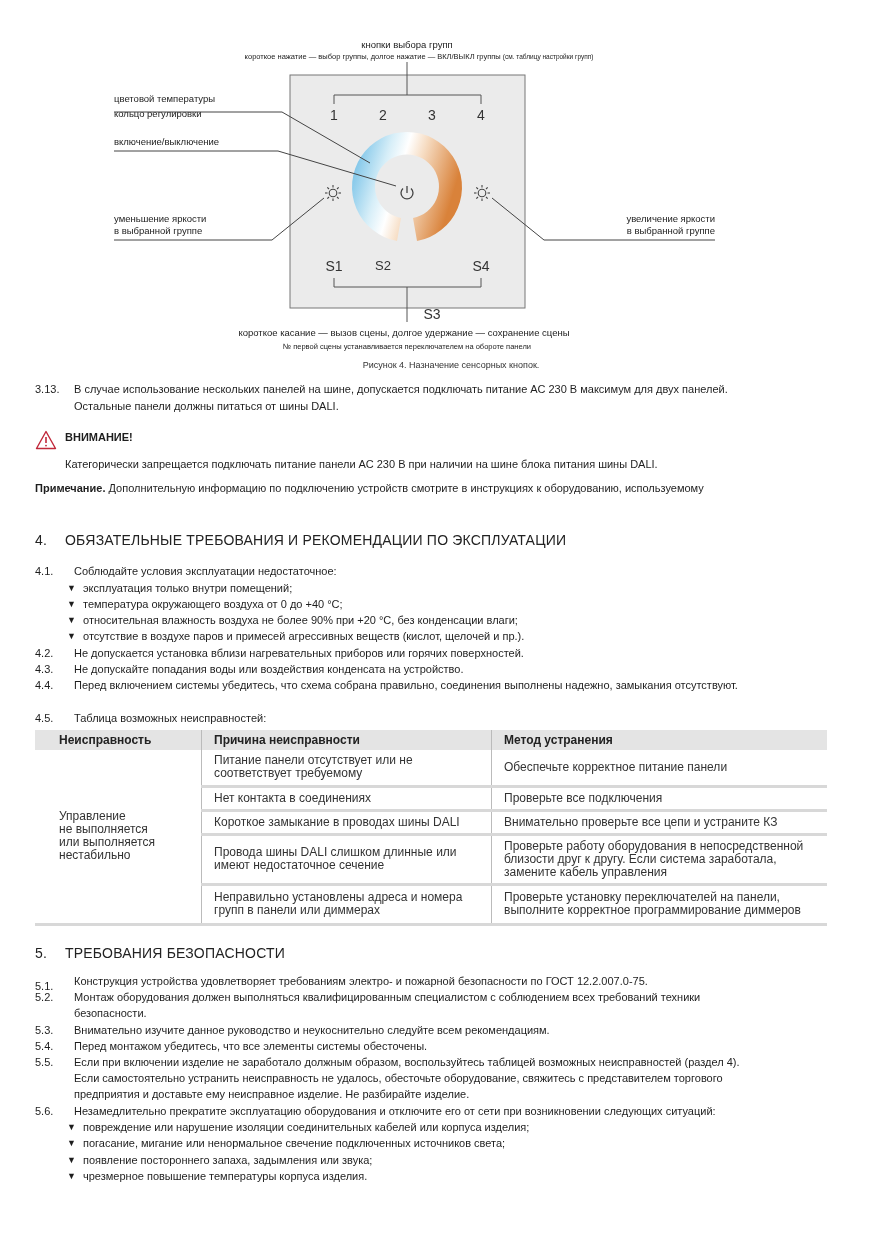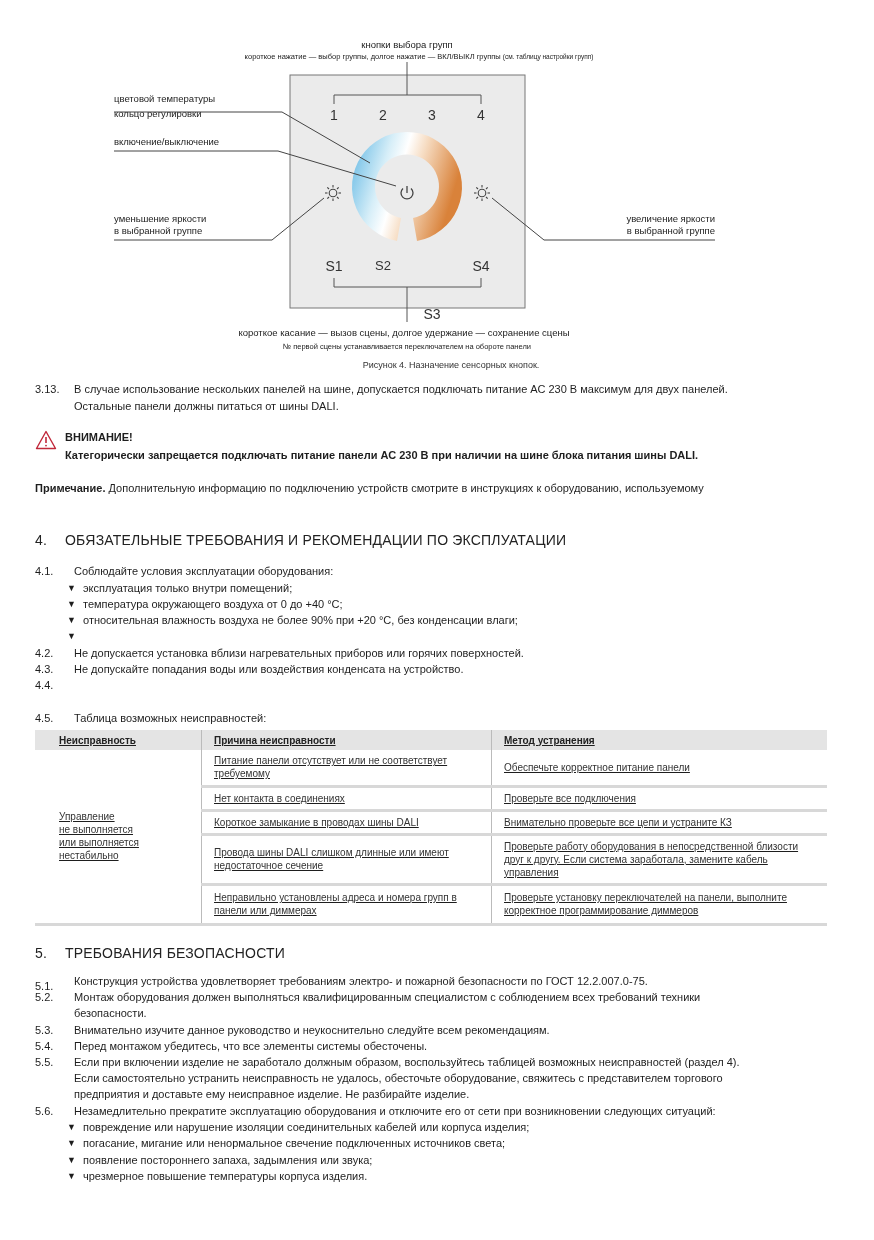--- a/index.html
+++ b/index.html
@@ -8,21 +8,21 @@
   .abs { position:absolute; }
   .lbl { font-size:9.5px; line-height:13px; color:#222; white-space:nowrap; }
   .small { font-size:6.5px; }
   .para { font-size:11px; line-height:16.5px; color:#1e1e1e; }
   .num { position:absolute; left:0; }
   .item { position:absolute; left:39px; }
   .bul { position:absolute; left:32px; }
   .bultx { position:absolute; left:48px; }
   .h2 { font-size:14px; letter-spacing:0.2px; color:#222; }
   .caption { font-size:9px; color:#333; }
-  table { border-collapse:collapse; font-size:10px; line-height:13px;text-decoration:underline; }
+  table { border-collapse:collapse; font-size:12px; line-height:13px; }
   th { background:#e4e4e4; text-align:left; font-weight:bold; height:20px; padding:0 12px; color:#222; }
   td { padding:4px 12px; vertical-align:middle; color:#333; }
   .bt { border-top:3px solid #d8d8d8; }
   .bl { border-left:1px solid #bbb; }
 </style>
 </head>
 <body>
 
 <div>
   <div class="abs lbl" style="left:0;width:814px;top:38px;text-align:center;font-size:9.5px;">кнопки выбора групп</div>
@@ -118,47 +118,49 @@
   <span class="item" style="top:17px;white-space:nowrap;">Остальные панели должны питаться от шины DALI.</span>
 </div>
 
 <div class="abs" style="left:35px;top:429px;width:800px;height:36px;">
   <svg class="abs" style="left:0;top:1px;" width="22" height="20">
     <path d="M11 1.5 L20.5 18.5 L1.5 18.5 Z" fill="none" stroke="#c0283a" stroke-width="1.4" stroke-linejoin="round"></path>
     <line x1="11" y1="7" x2="11" y2="13" stroke="#c0283a" stroke-width="1.6"></line>
     <circle cx="11" cy="15.6" r="0.9" fill="#c0283a"></circle>
   </svg>
   <div class="abs para" style="left:30px;top:0;font-weight:bold;">ВНИМАНИЕ!</div>
-  <div class="abs para" style="left:30px;top:18px;font-weight:bold;white-space:nowrap;">Категорически запрещается подключать питание панели АС 230 В при наличии на шине блока питания шины DALI.</div>
+  <div class="abs para" style="left:30px;top:27px;font-weight:normal;white-space:nowrap;">Категорически запрещается подключать питание панели АС 230 В при наличии на шине блока питания шины DALI.</div>
 </div>
 
 <div class="abs para" style="left:35px;top:480px;width:800px;">
   <div style="white-space:nowrap;"><b>Примечание.</b><span> Дополнительную информацию по подключению устройств смотрите в инструкциях к оборудованию, используемому</span></div>
 </div>
 
 <div class="abs h2" style="left:35px;top:532px;">
   <span>4.</span>
   <span style="position:absolute;left:30px;white-space:nowrap;">ОБЯЗАТЕЛЬНЫЕ ТРЕБОВАНИЯ И РЕКОМЕНДАЦИИ ПО ЭКСПЛУАТАЦИИ</span>
 </div>
 
 <div class="abs para" style="left:35px;top:563px;width:800px;height:160px;">
   <span class="num" style="top:0">4.1.</span>
-  <span class="item" style="top:0">Соблюдайте условия эксплуатации оборудования:</span>
+  <span class="item" style="top:0">Соблюдайте условия эксплуатации недостаточное:</span>
   <span class="bul" style="top:17px;font-size:9px;">▼</span>
   <span class="bultx" style="top:17px">эксплуатация только внутри помещений;</span>
   <span class="bul" style="top:33px;font-size:9px;">▼</span>
   <span class="bultx" style="top:33px">температура окружающего воздуха от 0 до +40 °С;</span>
   <span class="bul" style="top:49px;font-size:9px;">▼</span>
   <span class="bultx" style="top:49px">относительная влажность воздуха не более 90% при +20 °С, без конденсации влаги;</span>
   <span class="bul" style="top:65px;font-size:9px;">▼</span>
+  <span class="bultx" style="top:65px">отсутствие в воздухе паров и примесей агрессивных веществ (кислот, щелочей и пр.).</span>
   <span class="num" style="top:82px">4.2.</span>
   <span class="item" style="top:82px">Не допускается установка вблизи нагревательных приборов или горячих поверхностей.</span>
   <span class="num" style="top:98px">4.3.</span>
   <span class="item" style="top:98px">Не допускайте попадания воды или воздействия конденсата на устройство.</span>
   <span class="num" style="top:114px">4.4.</span>
+  <span class="item" style="top:114px;white-space:nowrap;">Перед включением системы убедитесь, что схема собрана правильно, соединения выполнены надежно, замыкания отсутствуют.</span>
   <span class="num" style="top:147px">4.5.</span>
   <span class="item" style="top:147px">Таблица возможных неисправностей:</span>
 </div>
 
 <table class="abs" style="left:35px;top:730px;width:792px;">
   <thead>
     <tr>
       <th style="width:130px;padding-left:24px;">Неисправность</th>
       <th class="bl" style="width:265px;">Причина неисправности</th>
       <th class="bl">Метод устранения</th>

